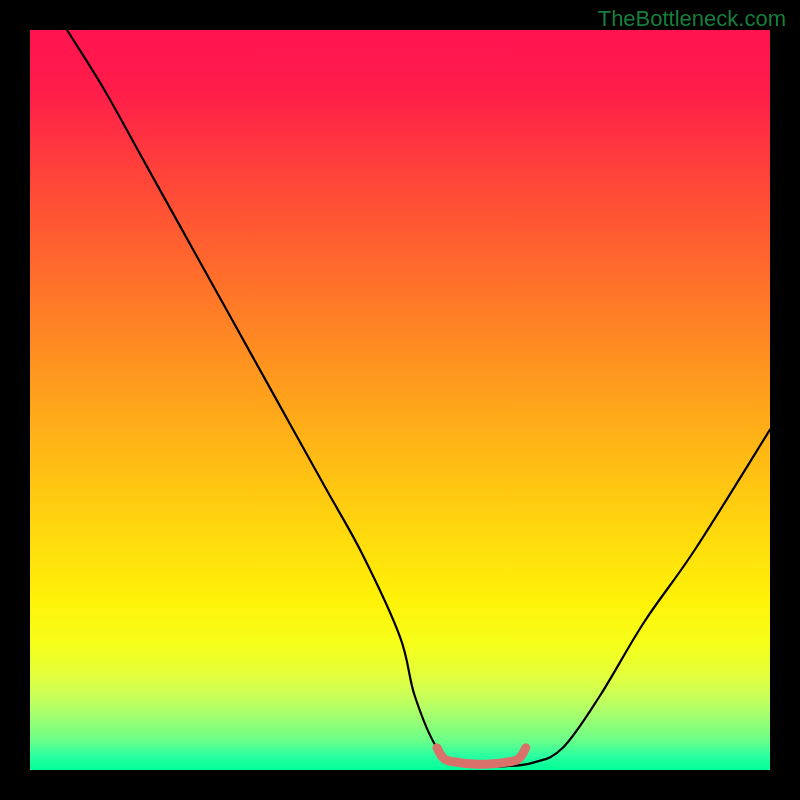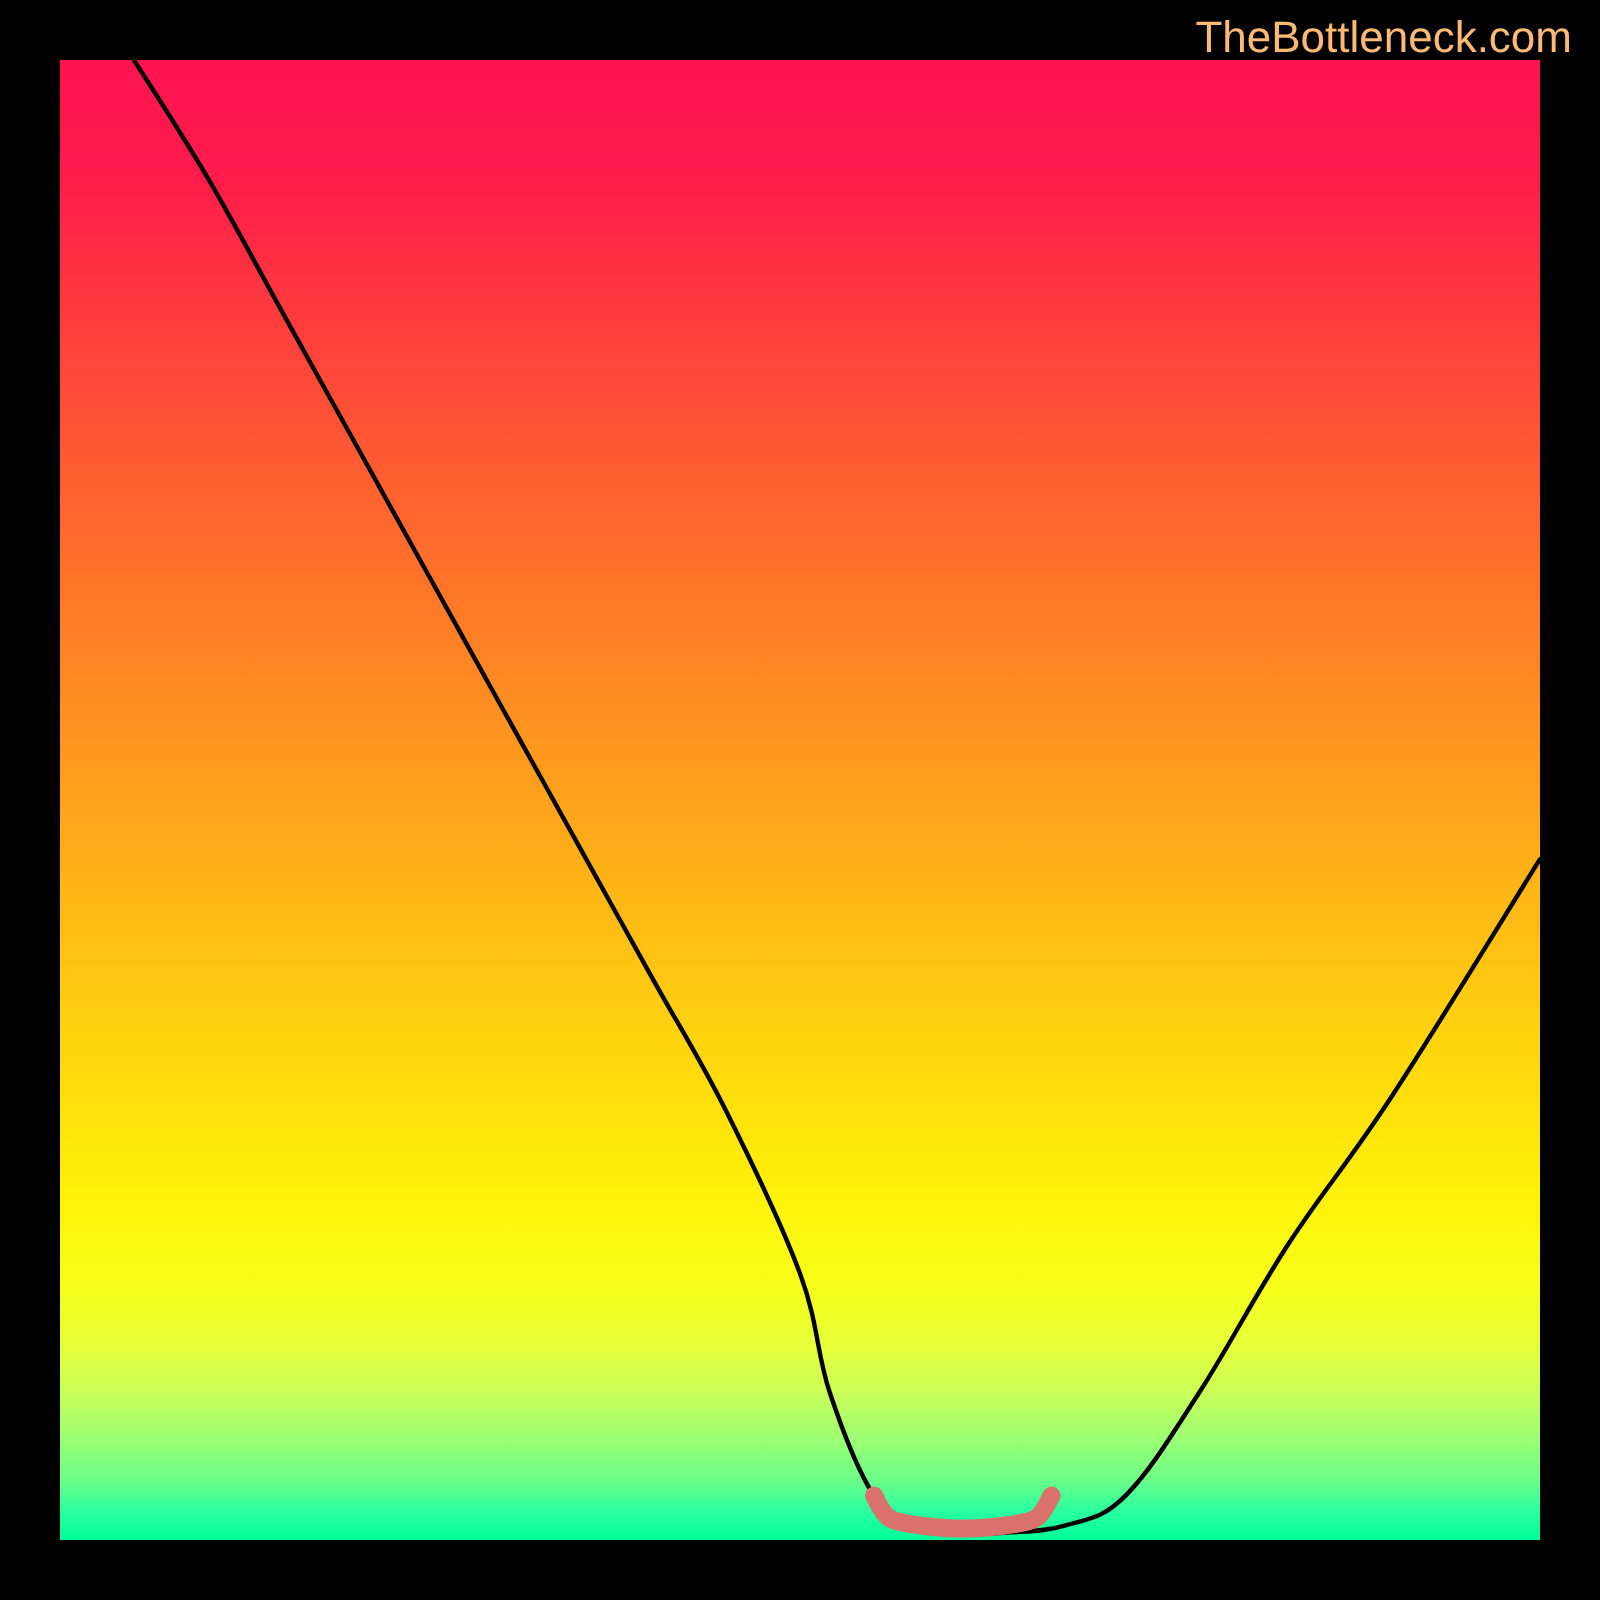--- a/index.html
+++ b/index.html
@@ -8,21 +8,21 @@
     height: 800px;
     background: #000;
     position: relative;
     font-family: Arial, sans-serif;
     overflow: hidden;
   }
   .attribution {
     position: absolute;
     top: 6px;
     right: 14px;
-    color: #fdba74;
+    color: #15803d;
     font-size: 22px;
     font-weight: 500;
     z-index: 10;
   }
   .plot-area {
     position: absolute;
     left: 30px;
     top: 30px;
     width: 740px;
     height: 740px;

